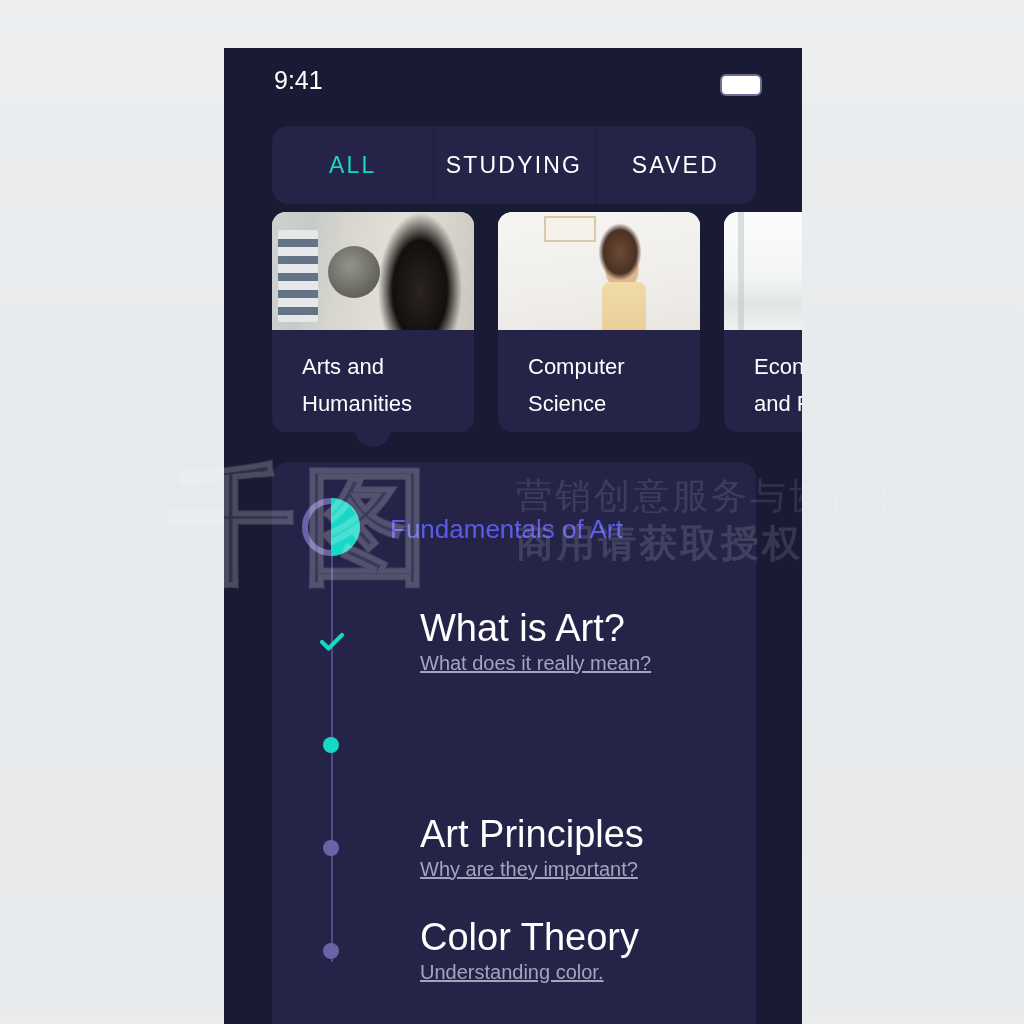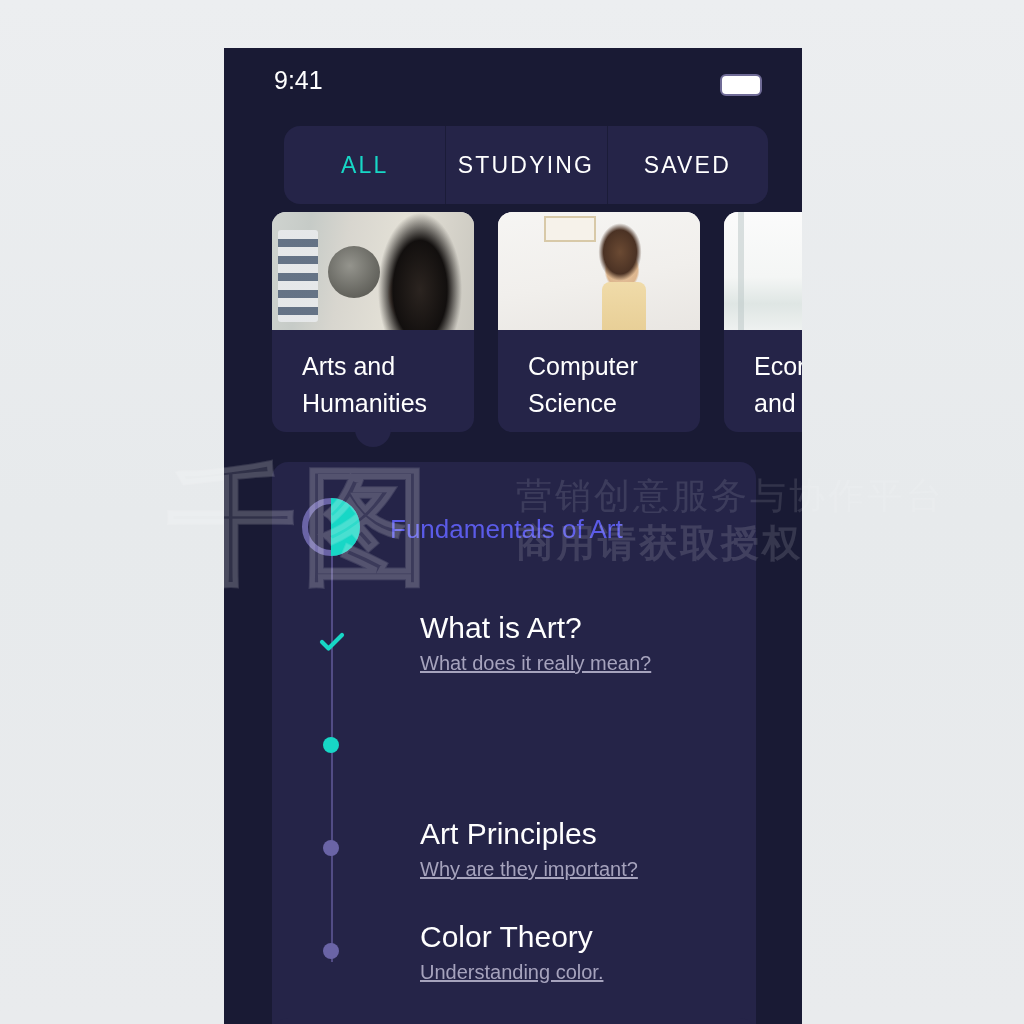--- a/index.html
+++ b/index.html
@@ -51,21 +51,20 @@
 
   
   .tabs {
     position: absolute;
     left: 48px; top: 78px;
     width: 484px; height: 78px;
     background: #252448;
     border-radius: 16px;
     display: flex;
     overflow: hidden;
-    margin-left: 12px;
   }
   .tab {
     flex: 1;
     display: flex;
     align-items: center;
     justify-content: center;
     font-size: 23px;
     letter-spacing: 2.2px;
     color: #ffffff;
     position: relative;
@@ -103,21 +102,21 @@
     height: 118px;
     border-radius: 14px 14px 0 0;
     overflow: hidden;
     position: relative;
   }
   .cat-label {
     position: absolute;
     left: 30px; top: 136px;
     width: 160px;
     color: #ffffff;
-    font-size: 25px;
+    font-size: 22px;
     line-height: 37px;
     white-space: pre-line;
   }
   .cat-card.selected::after {
     content: "";
     position: absolute;
     left: 50%;
     margin-left: -18px;
     bottom: -15px;
     width: 36px; height: 18px;
@@ -266,21 +265,21 @@
     position: absolute;
     left: -4px; top: -2px;
     width: 26px; height: 20px;
   }
   .lesson .ltext {
     position: absolute;
     left: 104px; top: 0;
   }
   .lesson .ltitle {
     color: #ffffff;
-    font-size: 30px;
+    font-size: 38px;
     line-height: 36px;
     white-space: nowrap;
   }
   .lesson .lsub {
     color: #a6a3bd;
     font-size: 20px;
     line-height: 28px;
     margin-top: 3px;
     white-space: nowrap;
     text-decoration: underline;

